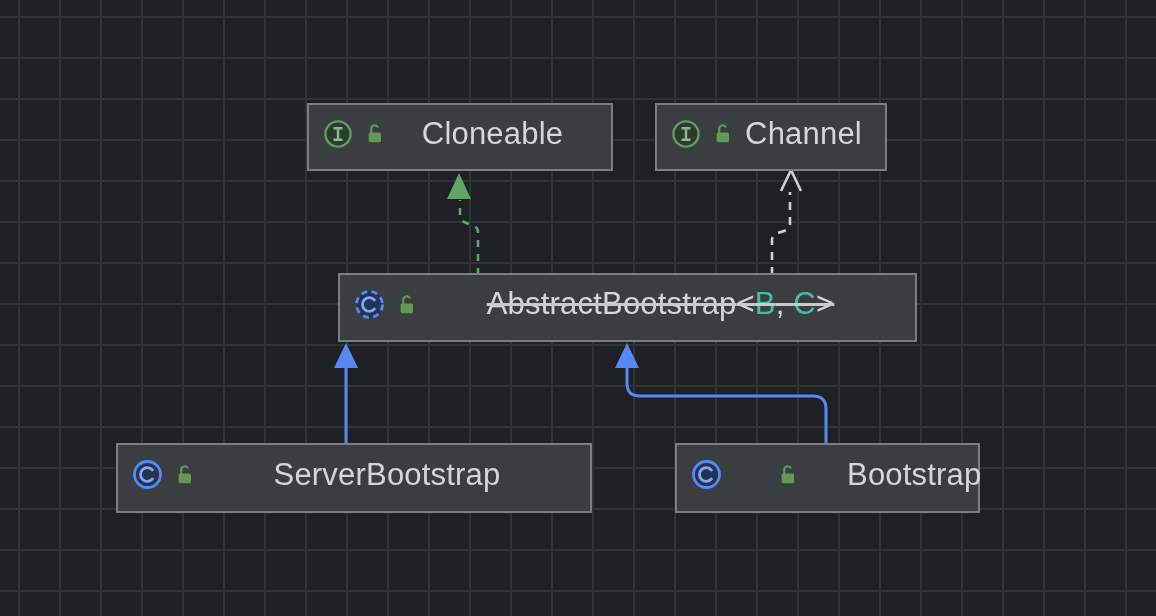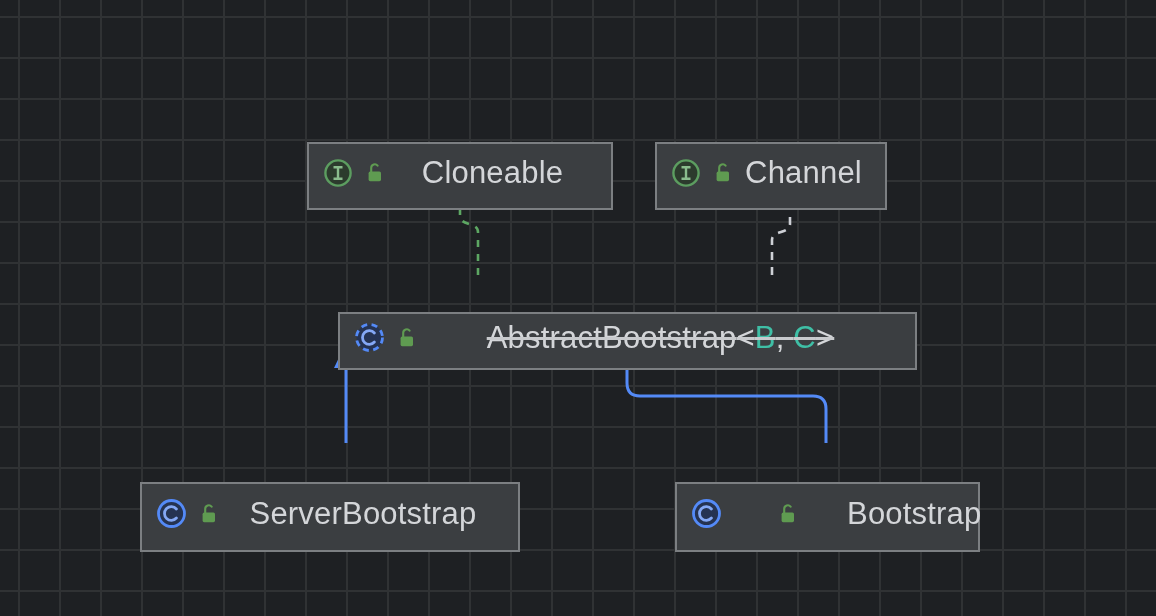--- a/index.html
+++ b/index.html
@@ -22,21 +22,20 @@
     position: absolute; left: 0; top: 0; z-index: 1;
   }
   .node {
     position: absolute; z-index: 2;
     box-sizing: border-box;
     background: #3b3e41;
     border: 2px solid #7c7f82;
     display: flex;
     align-items: center;
     padding: 0 16px 7px 13px;
-    margin-top: 39px;
   }
   .node .icon { display: inline-flex; flex: 0 0 auto; }
   .node .icon.kind { margin-right: 9px; }
   .node .icon.lock { margin-right: 4px; }
   .node-label {
     flex: 1 1 auto;
     text-align: center;
     font-size: 31px;
     letter-spacing: 0.2px;
     color: #d4d6d9;
@@ -45,22 +44,22 @@
   .node-label.strike {
     text-decoration: line-through;
     text-decoration-thickness: 3px;
     text-decoration-color: #c8cacd;
   }
   .tp { color: #3fbfa6; }
 
   
   #node-cloneable        { left: 307px; top: 103px; width: 306px; height: 68px; }
   #node-channel          { left: 655px; top: 103px; width: 232px; height: 68px; }
-  #node-abstractbootstrap{ left: 338px; top: 273px; width: 579px; height: 58px; }
-  #node-serverbootstrap  { left: 140px; top: 443px; width: 380px; height: 70px; }
+  #node-abstractbootstrap{ left: 338px; top: 273px; width: 579px; height: 69px; }
+  #node-serverbootstrap  { left: 116px; top: 443px; width: 476px; height: 70px; }
   #node-bootstrap        { left: 675px; top: 443px; width: 305px; height: 70px; gap: 44px; }
 </style>
 </head>
 <body>
 
 <div class="canvas">
 
   <svg class="edges" width="1156" height="616" viewBox="0 0 1156 616">
 
     <g>

